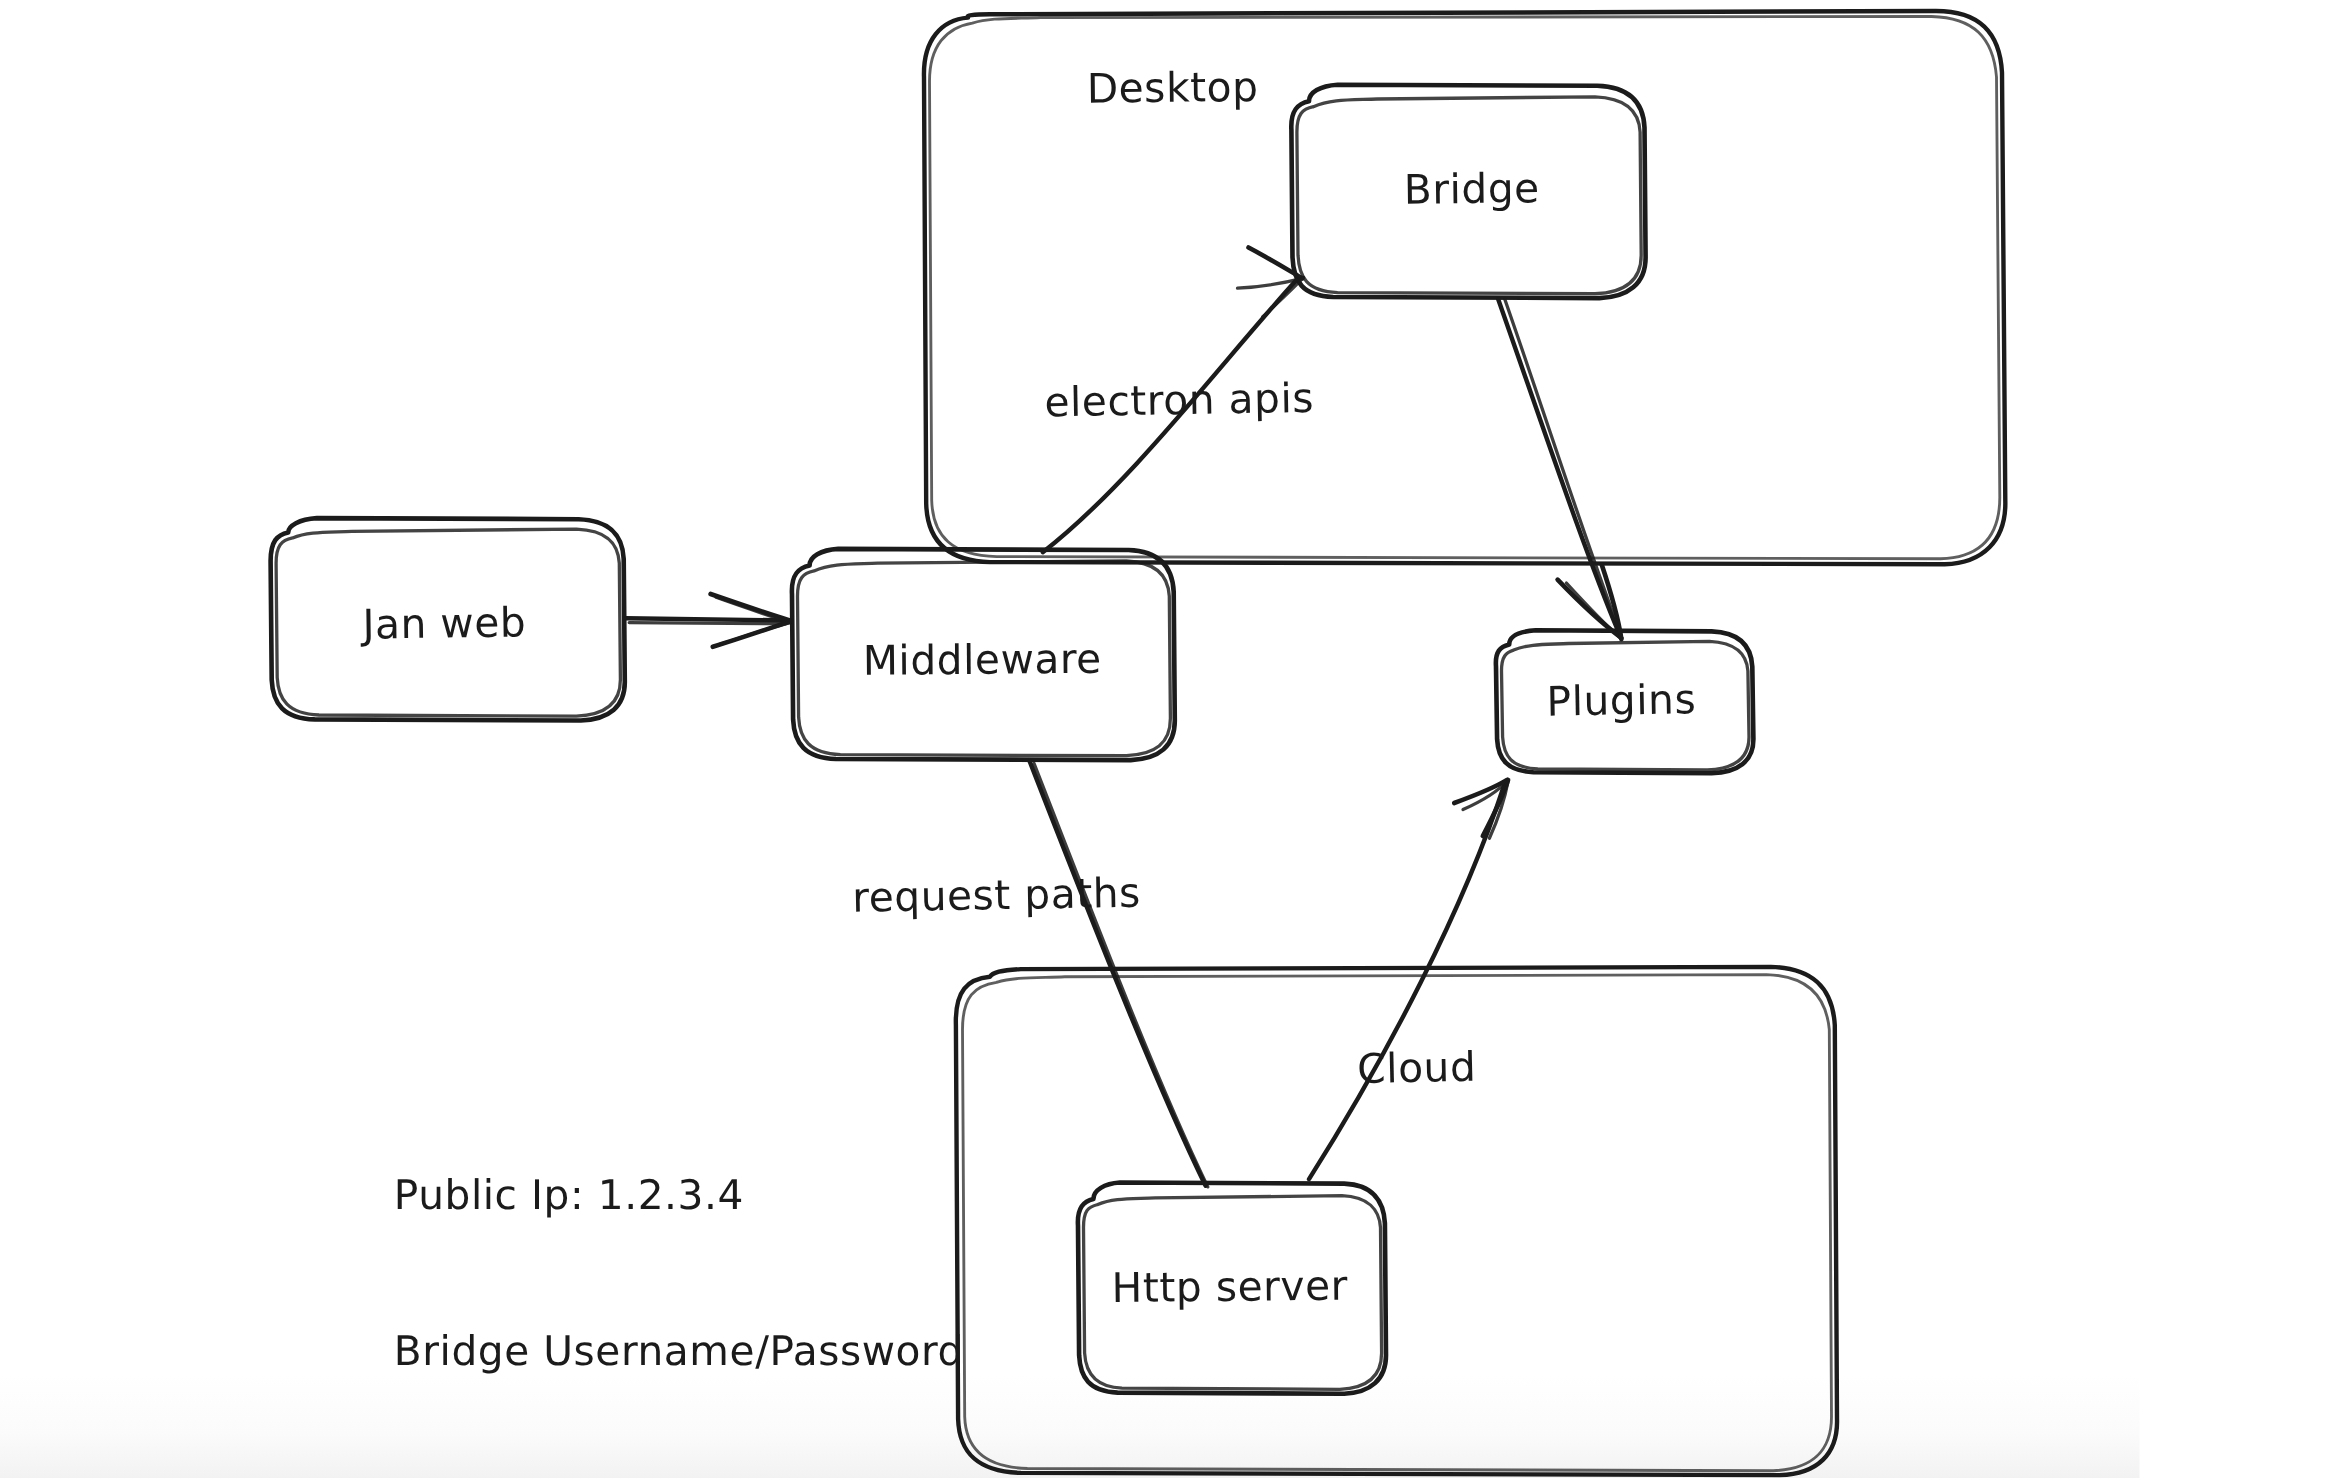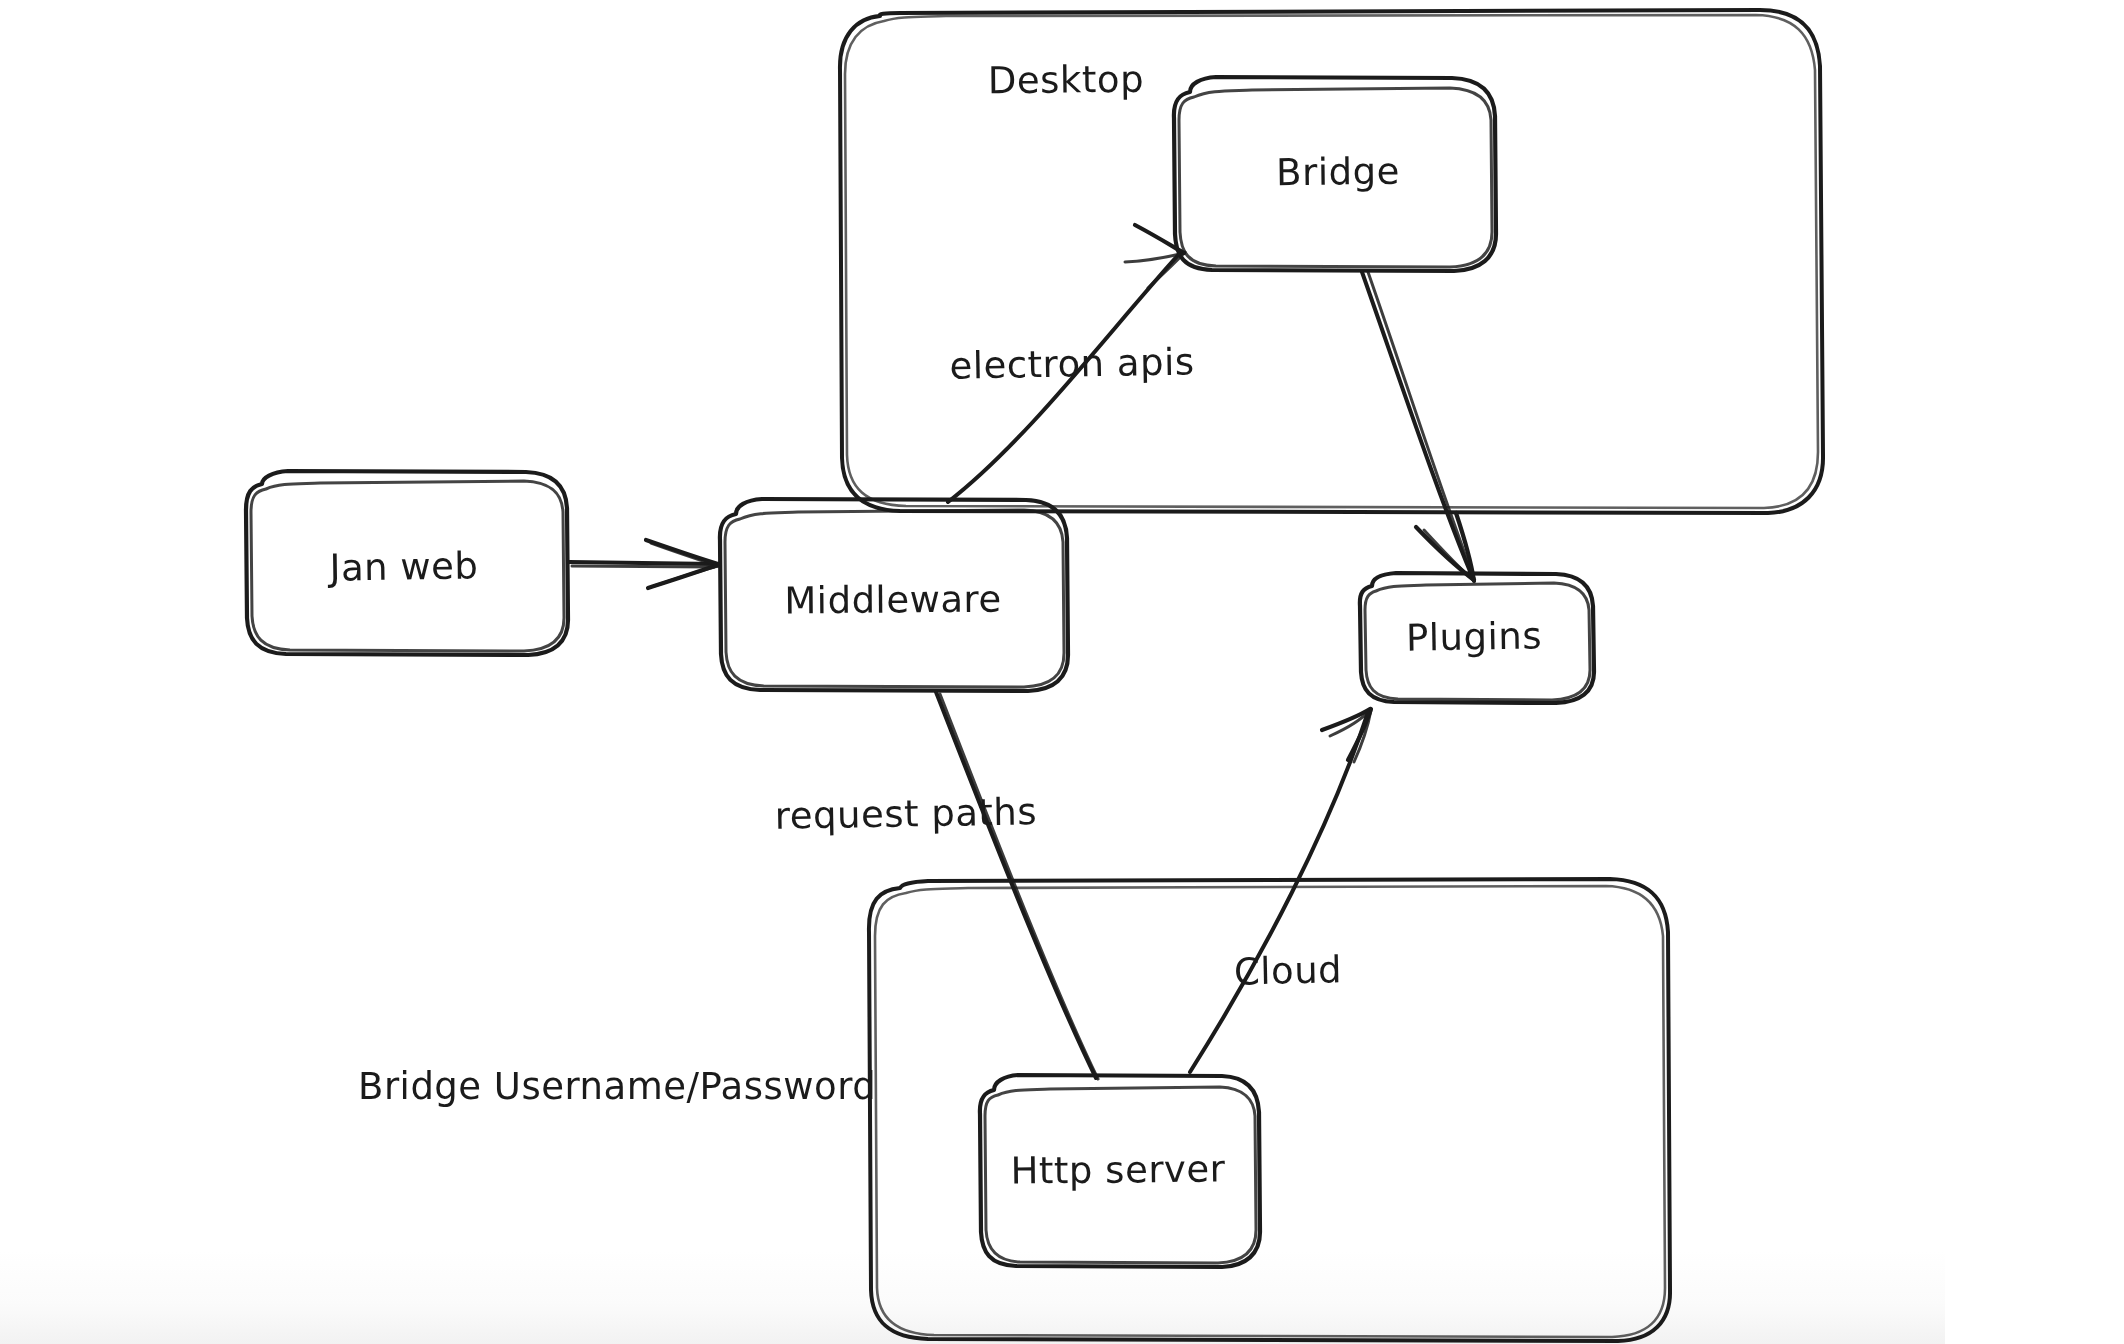--- a/index.html
+++ b/index.html
@@ -282,16 +282,17 @@
 
   <div class="label node-label hand" style="left:1474px; top:637px; transform:translate(-50%,-50%) rotate(-1deg);">Plugins</div>
 
   <div class="label node-label hand" style="left:1118px; top:1170px; transform:translate(-50%,-50%) rotate(-0.6deg);">Http server</div>
 
   <div class="label edge-label hand" style="left:1072px; top:364px; transform:translate(-50%,-50%) rotate(-1deg);">electron apis</div>
 
   <div class="label edge-label hand" style="left:906px; top:814px; transform:translate(-50%,-50%) rotate(-1deg);">request paths</div>
 
   <div class="note-block hand" style="left:358px; top:968px;">
+    <div>Public Ip: 1.2.3.4</div>
     <div>Bridge Username/Password</div>
   </div>
 
 </div>
 
 </body></html>

